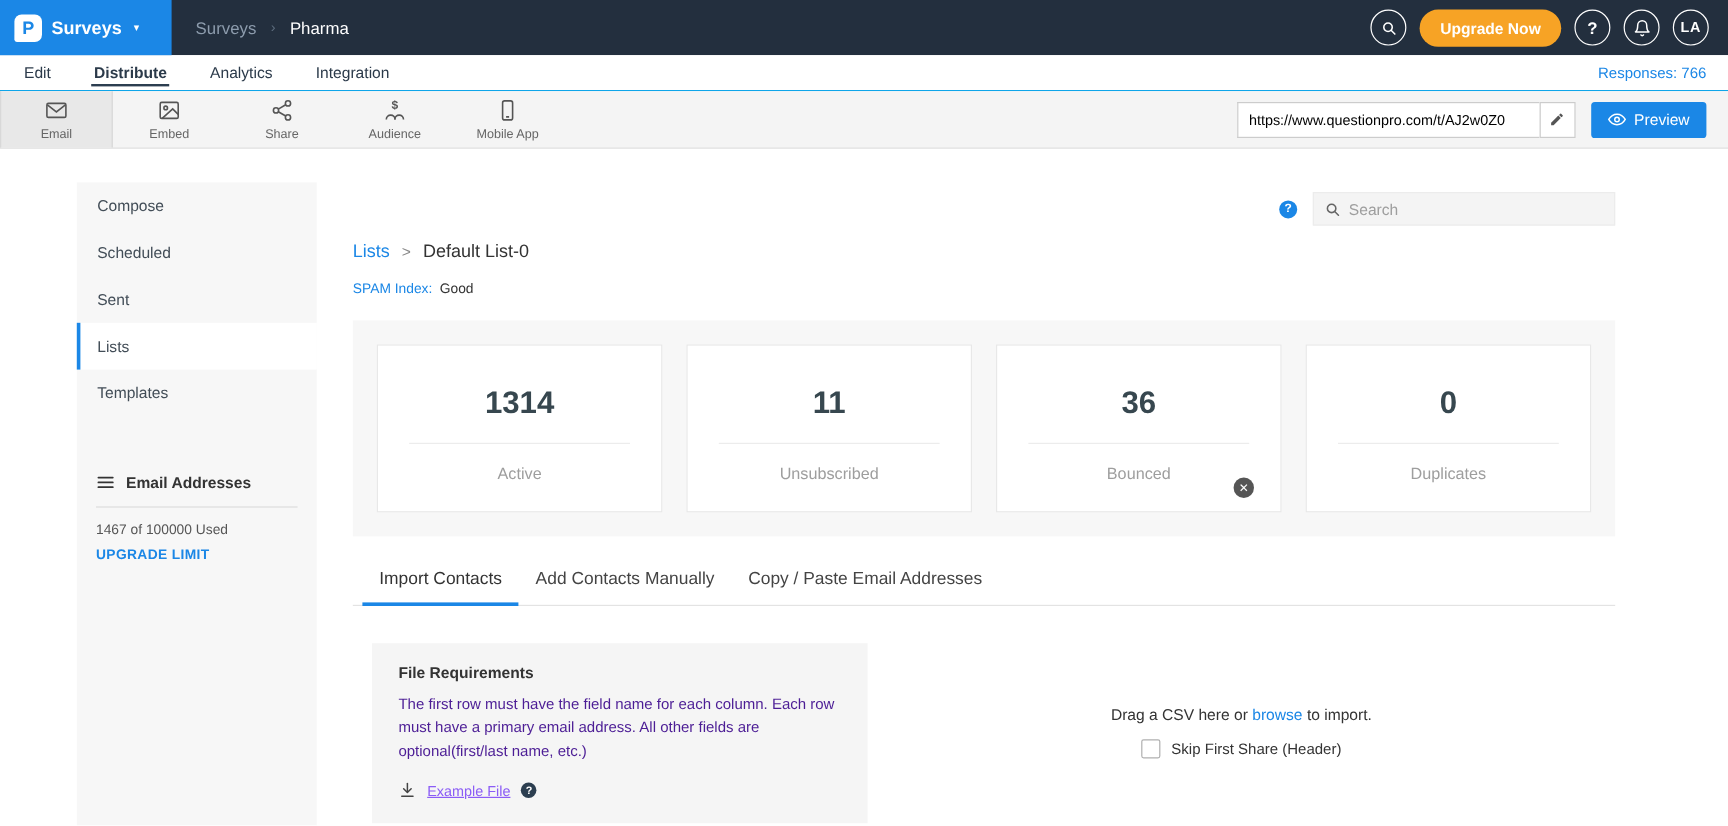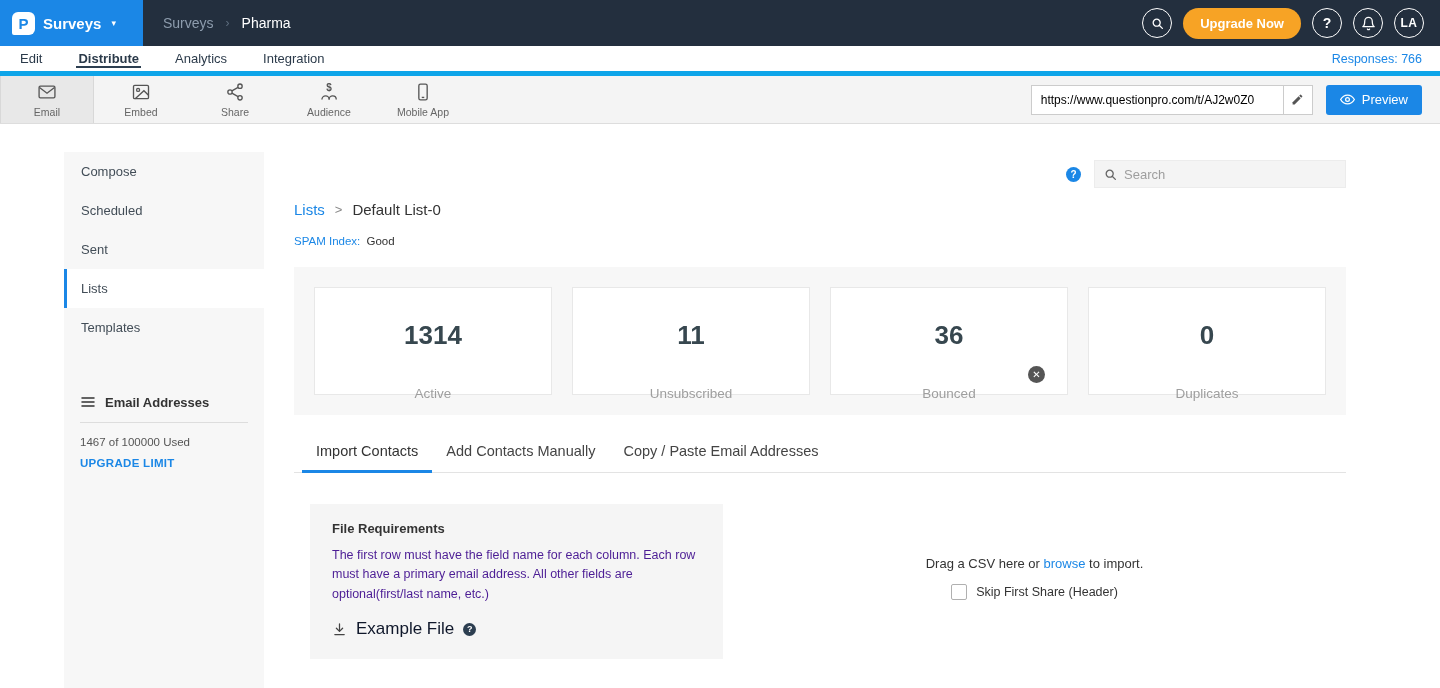--- a/index.html
+++ b/index.html
@@ -22,21 +22,21 @@
   .top-crumbs { margin-left: 20px; display: flex; align-items: center; gap: 12px; font-size: 14px; }
   .top-crumb-app { color: #8d9cad; cursor: pointer; }
   .top-crumb-sep { color: #5d6d7e; font-size: 12px; }
   .top-crumb-current { color: #fff; max-width: 58px; overflow: hidden; white-space: nowrap; }
   .top-right { margin-left: auto; display: flex; align-items: center; gap: 11px; padding-right: 16px; }
   .circle-icon { width: 30px; height: 30px; border: 1.5px solid #fff; border-radius: 50%; display: flex; align-items: center; justify-content: center; color: #fff; cursor: pointer; flex-shrink: 0; }
   .upgrade-btn { background: #f7a325; border: none; color: #fff; font-size: 13px; font-weight: bold; padding: 8px 17px; border-radius: 16px; cursor: pointer; font-family: inherit; }
   .avatar { font-size: 12px; font-weight: bold; letter-spacing: .5px; }
 
   
-  .navtabs { height: 30px; background: #fff; display: flex; align-items: stretch; padding: 0 18px; border-bottom: 5px solid #0ea5e9; }
+  .navtabs { height: 30px; background: #fff; display: flex; align-items: stretch; padding: 0 18px; border-bottom: 1px solid #0ea5e9; }
   .navtab { display: flex; align-items: center; padding: 0 2px; margin-right: 32px; font-size: 13px; color: #2b3a4a; cursor: pointer; position: relative; }
   .navtab.active { font-weight: bold; }
   .navtab.active::after { content: ""; position: absolute; left: 0; right: 0; bottom: 3px; height: 2px; background: #2c3e50; }
   .responses { margin-left: auto; display: flex; align-items: center; color: #1b87e6; font-size: 12.5px; cursor: pointer; }
 
   
   .toolbar { height: 48px; background: #f4f4f4; border-bottom: 1px solid #ddd; display: flex; align-items: stretch; }
   .tool-item { width: 94px; display: flex; flex-direction: column; align-items: center; justify-content: center; gap: 4px; cursor: pointer; color: #666; }
   .tool-item .tool-label { font-size: 10.5px; }
   .tool-item.active { background: #e8e8e8; border-left: 1px solid #d8d8d8; border-right: 1px solid #d8d8d8; }
@@ -68,37 +68,37 @@
   .crumb-row { margin: 13px 30px 0 30px; display: flex; align-items: center; gap: 10px; font-size: 15px; }
   .crumb-link { color: #1b87e6; cursor: pointer; }
   .crumb-sep { color: #888; font-size: 13px; }
   .crumb-current { color: #333; }
 
   .spam-row { margin: 17px 30px 0 30px; font-size: 11.5px; }
   .spam-label { color: #1b87e6; }
   .spam-value { color: #333; margin-left: 3px; }
 
   .stats-panel { margin: 20px 30px 0 30px; background: #f7f7f7; padding: 20px; display: flex; gap: 20px; }
-  .stat-card { flex: 1; height: 108px; background: #fff; border: 1px solid #e8e8e8; display: flex; flex-direction: column; align-items: center; padding-top: 32px; position: relative; cursor: pointer; }
+  .stat-card { flex: 1; height: 140px; background: #fff; border: 1px solid #e8e8e8; display: flex; flex-direction: column; align-items: center; padding-top: 32px; position: relative; cursor: pointer; }
   .stat-value { font-size: 26px; font-weight: bold; color: #37474f; }
   .stat-divider { width: 78%; height: 1px; background: #ececec; margin-top: 18px; }
   .stat-label { margin-top: 17px; font-size: 13.5px; color: #9e9e9e; }
   .stat-x { position: absolute; right: 22px; bottom: 11px; width: 17px; height: 17px; border-radius: 50%; background: #555; color: #fff; font-size: 10px; display: flex; align-items: center; justify-content: center; cursor: pointer; }
 
   .main-tabs { margin: 28px 30px 0 30px; padding-left: 8px; border-bottom: 1px solid #e3e3e3; display: flex; }
   .main-tab { font-size: 14.5px; color: #444; padding: 0 14px 13px 14px; cursor: pointer; position: relative; }
   .main-tab.active { color: #333; }
   .main-tab.active::after { content: ""; position: absolute; left: 0; right: 0; bottom: -1px; height: 3px; background: #1b87e6; }
 
   .import-section { margin: 31px 30px 0 30px; display: flex; align-items: flex-start; }
   .file-req { width: 413px; margin-left: 16px; background: #f5f5f5; padding: 17px 22px 20px 22px; flex-shrink: 0; }
   .file-req-title { font-size: 13px; font-weight: bold; color: #333; }
   .file-req-body { margin-top: 10px; font-size: 12.5px; color: #4c1d95; line-height: 1.55; }
   .example-row { margin-top: 15px; display: flex; align-items: center; gap: 9px; }
-  .example-link { color: #0f172a; font-size: 17px; cursor: pointer; }
+  .example-link { color: #8b5cf6; font-size: 12px; cursor: pointer; text-decoration: underline; }
   .mini-help { width: 13px; height: 13px; border-radius: 50%; background: #2c3e50; color: #fff; font-size: 9px; font-weight: bold; display: flex; align-items: center; justify-content: center; cursor: pointer; }
 
   .drop-area { flex: 1; display: flex; flex-direction: column; align-items: center; padding-top: 52px; }
   .drop-text { font-size: 13px; color: #333; }
   .drop-text a { color: #1b87e6; cursor: pointer; }
   .skip-row { margin-top: 13px; display: flex; align-items: center; gap: 9px; }
   .checkbox { width: 16px; height: 16px; border: 1px solid #b0b0b0; border-radius: 2px; background: #fff; cursor: pointer; flex-shrink: 0; }
   .skip-label { font-size: 12.5px; color: #333; }
 </style>
 </head>

